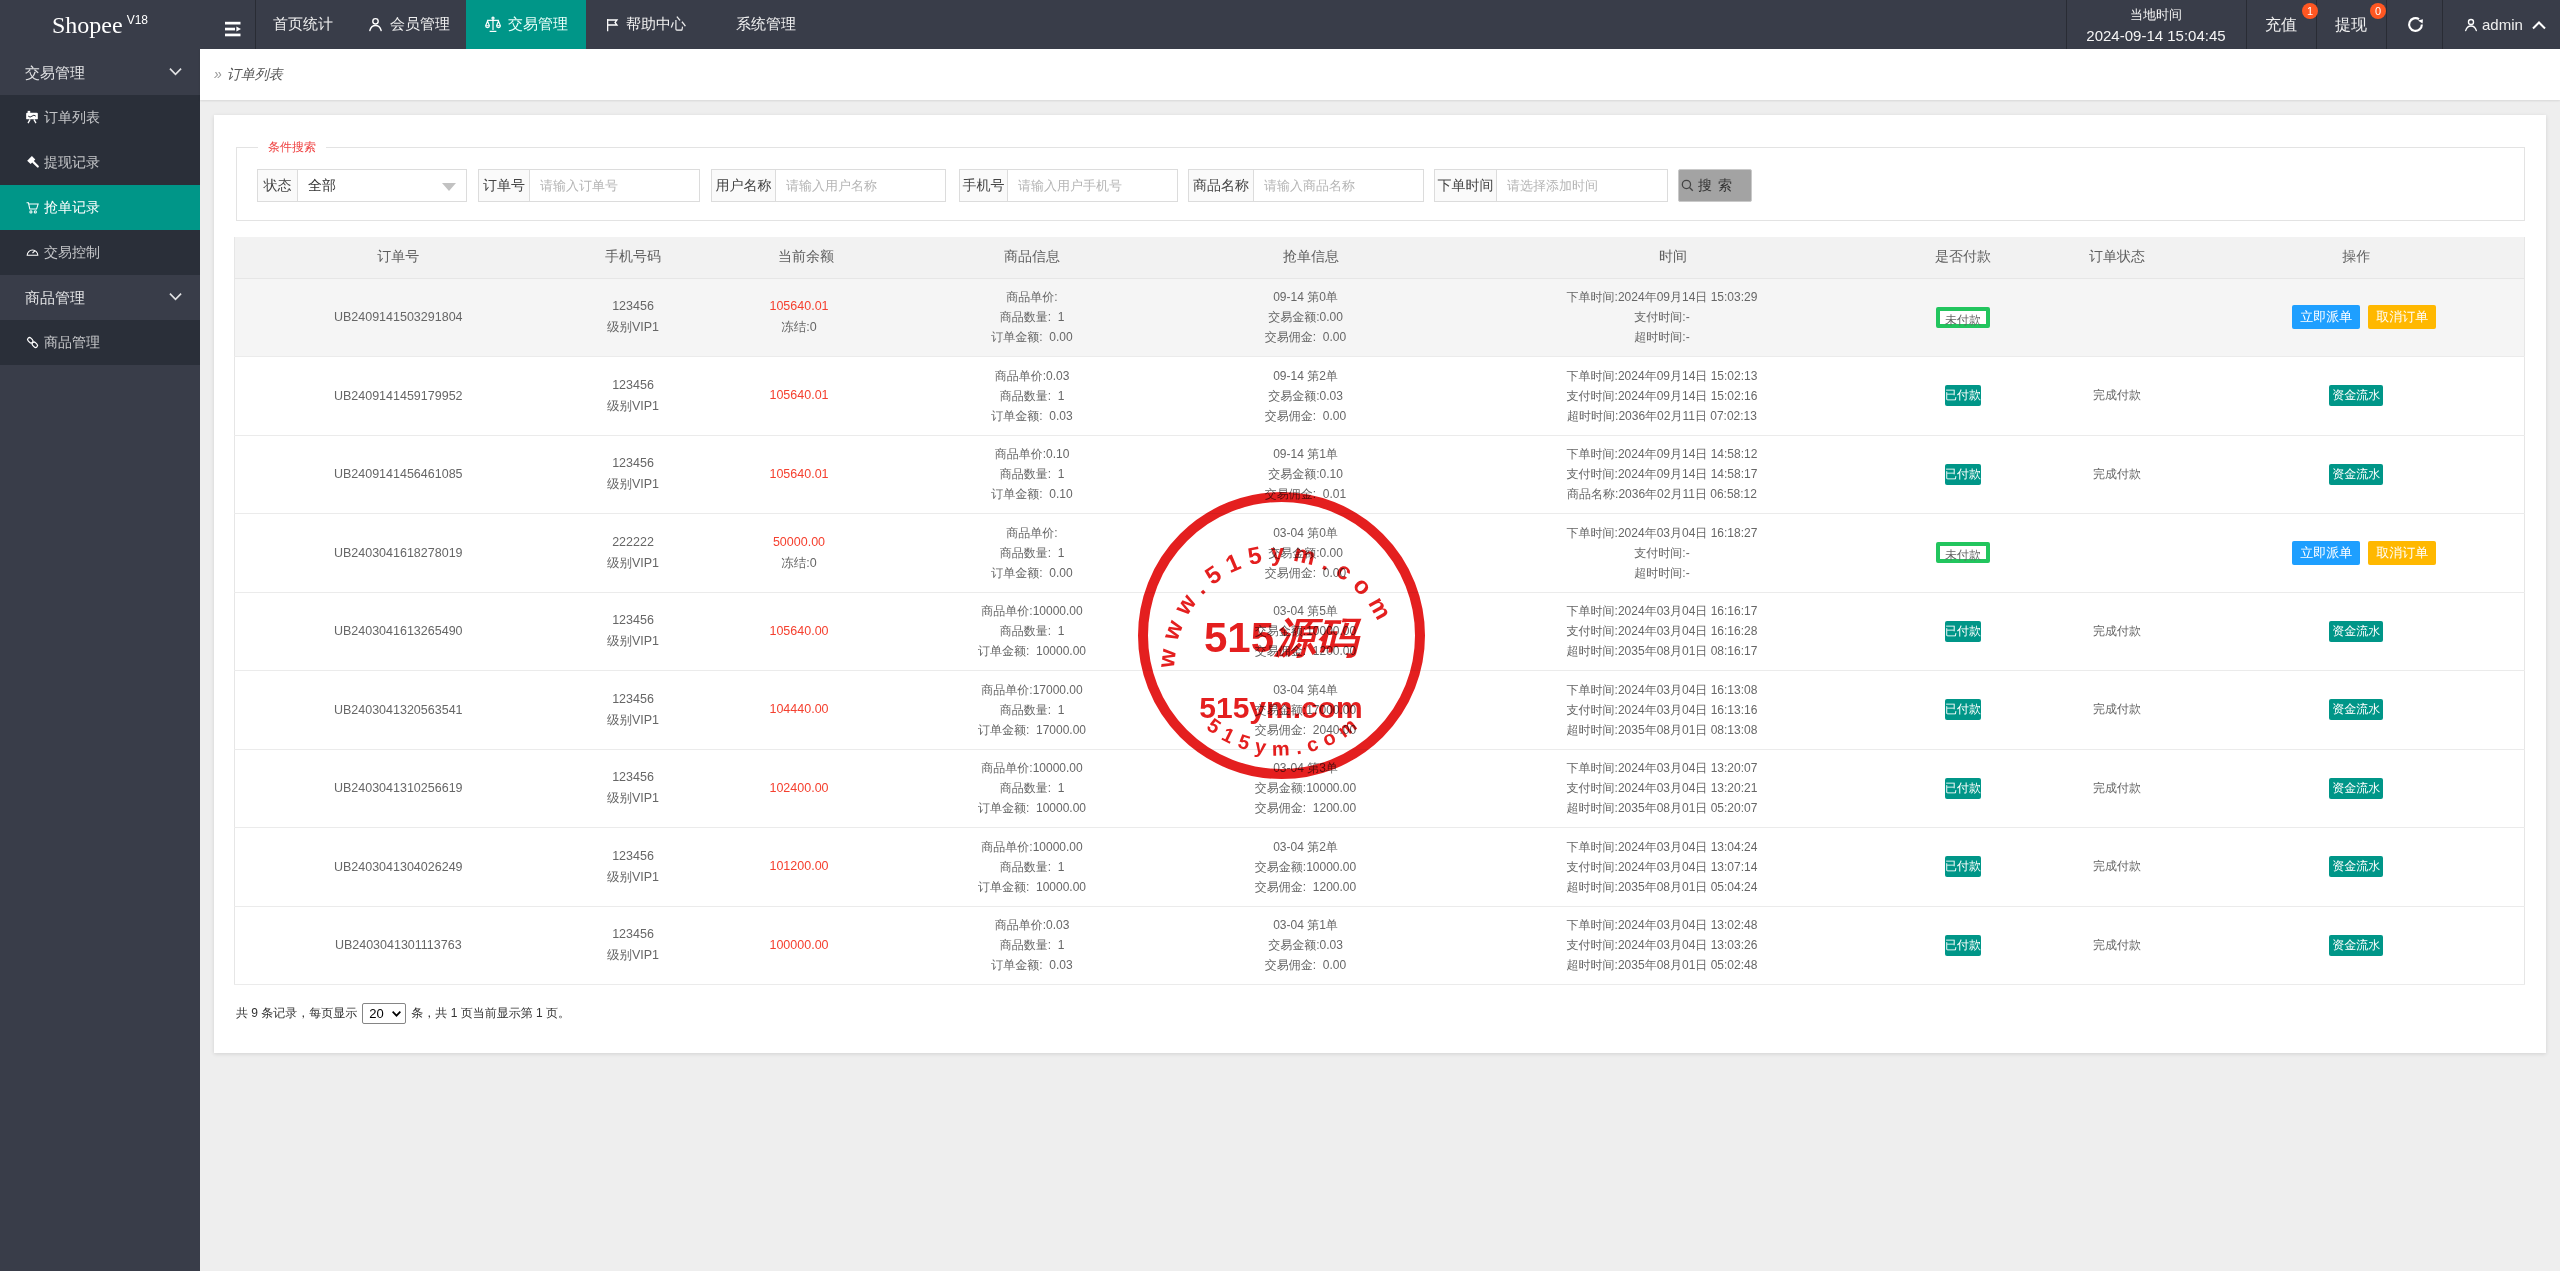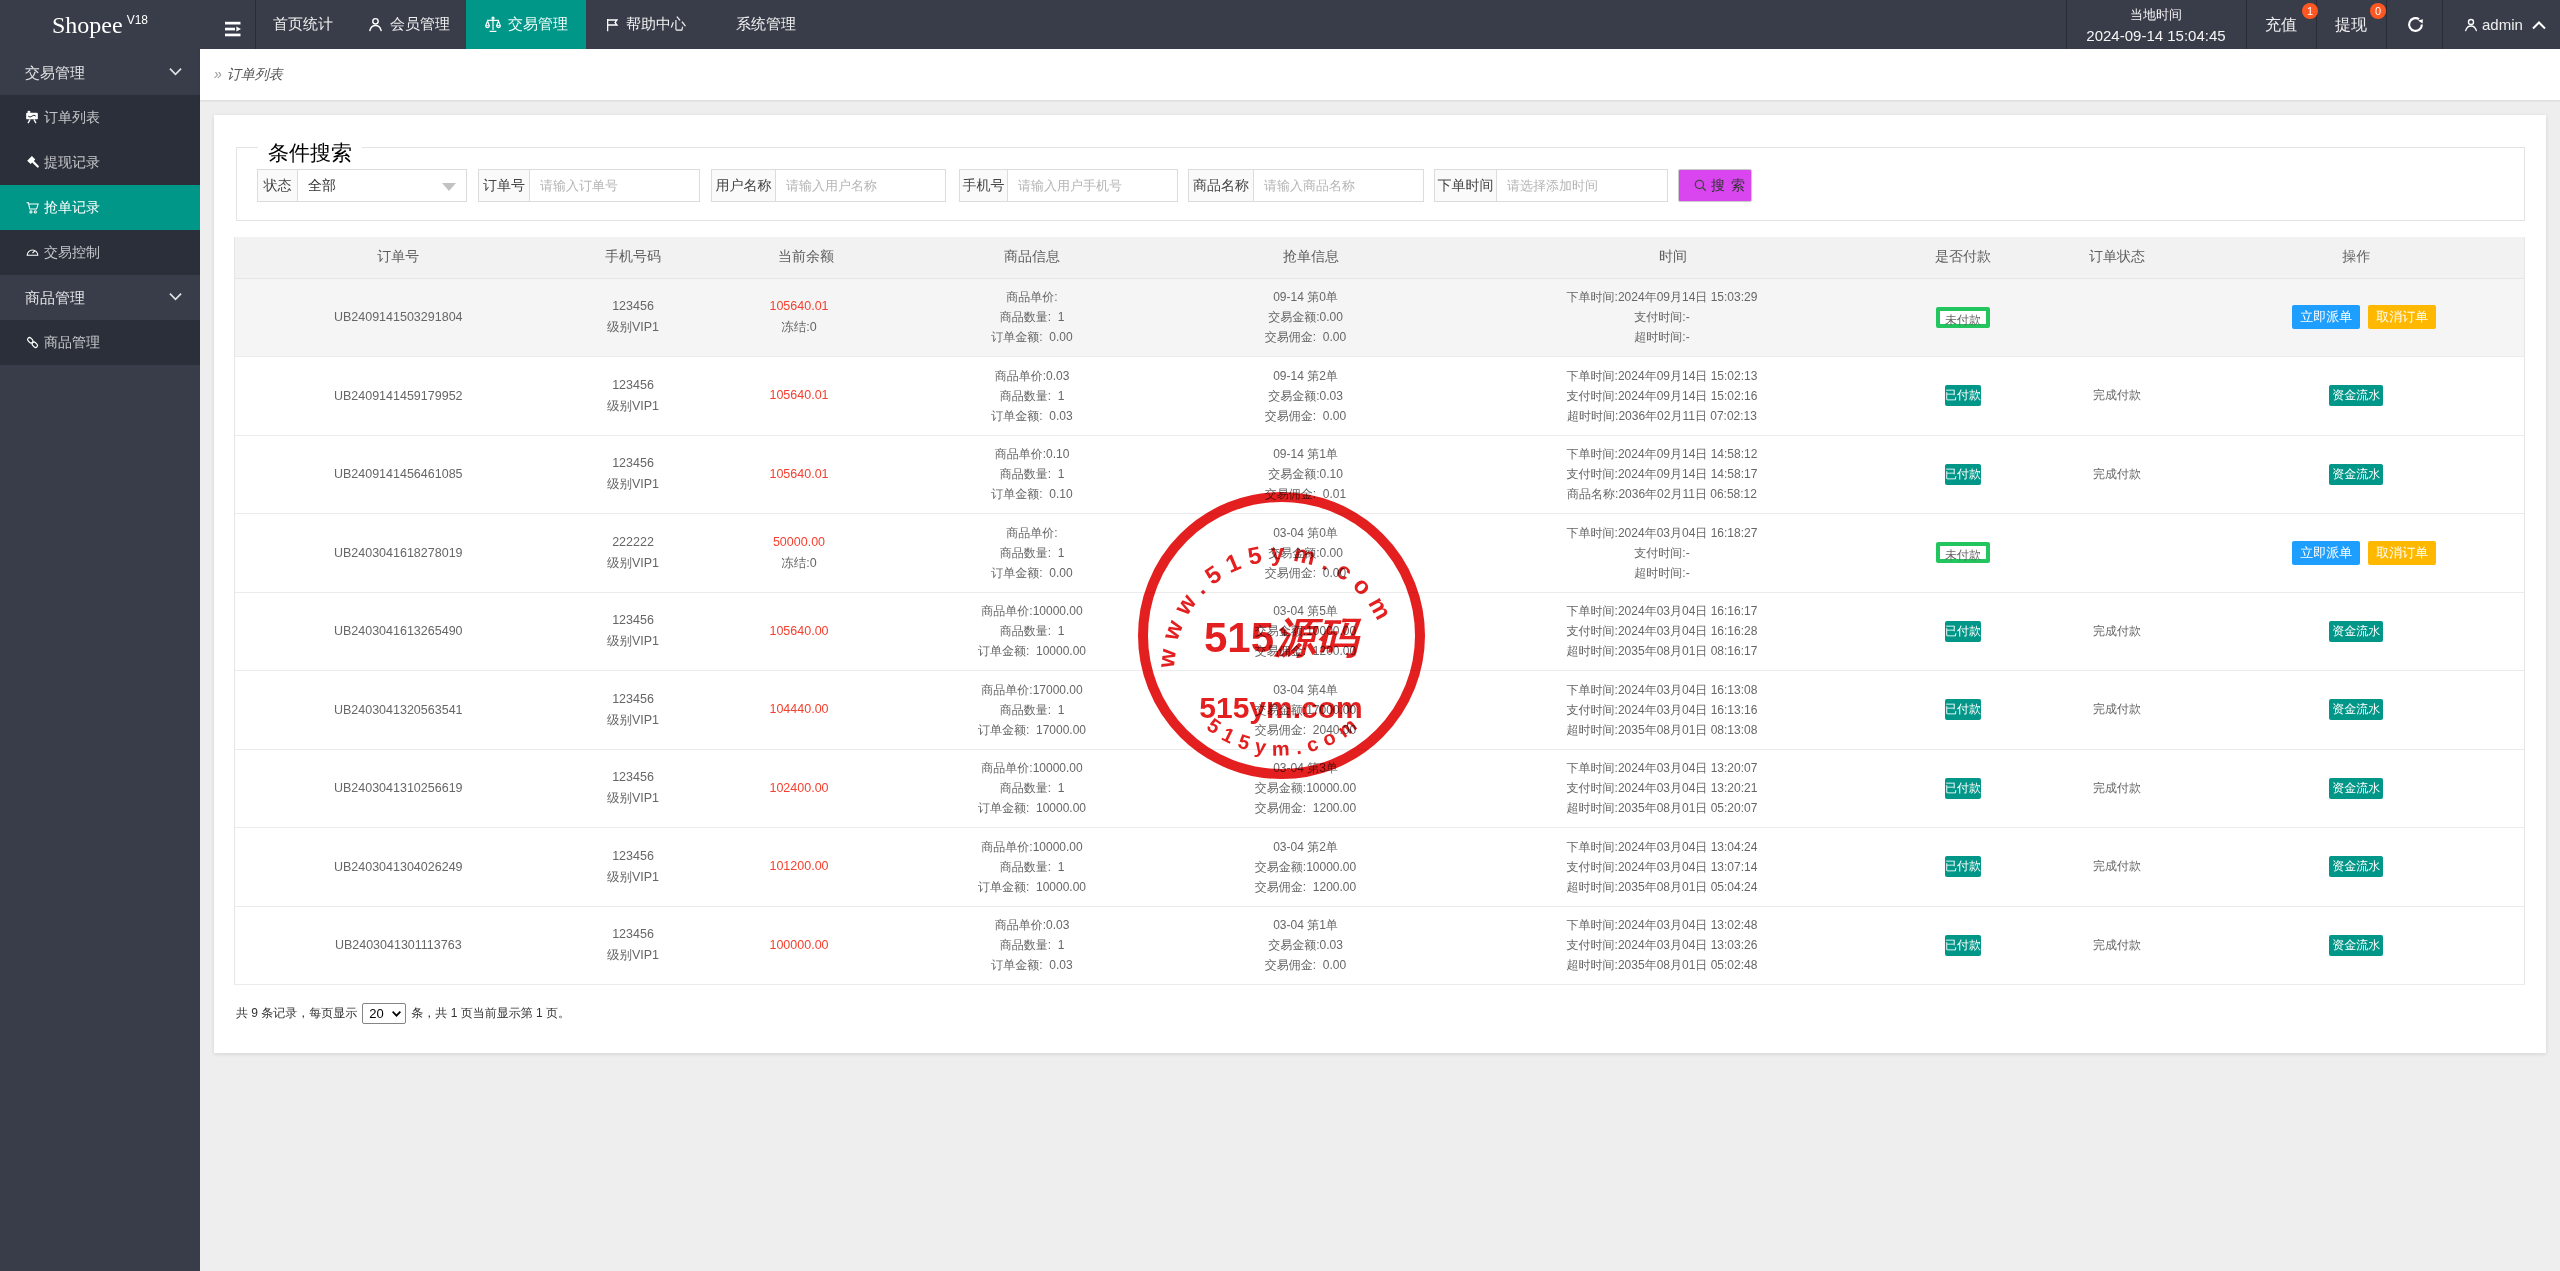--- a/index.html
+++ b/index.html
@@ -42,27 +42,27 @@
 .ssub .sitem svg { position:absolute; left:25px; top:15px; }
 .sitem.active { background:#009688; color:#ffffff; }
 .schev { position:absolute; right:18px; top:17px; }
 
 #crumb { position:absolute; left:200px; top:49px; width:2360px; height:51px; background:#fff; box-shadow:0 1px 2px rgba(0,0,0,0.1); font-size:14px; line-height:51px;font-style:italic; }
 #crumb .arr { color:#999; margin-left:14px; font-size:14px; }
 #crumb .ct { color:#555; margin-left:5px; }
 
 #card { position:absolute; left:214px; top:115px; width:2332px; height:938px; background:#fff; box-shadow:0 1px 4px rgba(0,0,0,0.12); }
 #fs { position:absolute; left:236px; top:147px; width:2289px; height:74px; border:1px solid #e3e3e3; }
-#fslegend { position:absolute; left:258px; top:139px; background:#fff; padding:0 10px; font-size:21px; color:#000000; }
+#fslegend { position:absolute; left:258px; top:139px; background:#fff; padding:0 10px; font-size:12px; color:#ef4444; }
 .grp { position:absolute; top:169px; height:33px; display:flex; }
 .glabel { height:33px; display:flex; align-items:center; justify-content:center; background:#fafafa; border:1px solid #dcdcdc; border-right:none; font-size:14px; color:#444; white-space:nowrap; }
 .ginput { height:33px; border:1px solid #dcdcdc; background:#fff; display:flex; align-items:center; padding-left:10px; font-size:13px; color:#b5b5b5; white-space:nowrap; position:relative; }
 .gtext { color:#333; font-size:14px; }
 .caret { position:absolute; right:10px; top:13px; width:0; height:0; border-left:7px solid transparent; border-right:7px solid transparent; border-top:8px solid #c2c2c2; }
-#searchbtn { position:absolute; left:1678px; top:169px; width:74px; height:33px; border:1px solid #c9c9c9; border-radius:2px; background:#d946ef; display:flex; align-items:center; justify-content:flex-end; font-size:14px; color:#333; letter-spacing:6px; }
+#searchbtn { position:absolute; left:1678px; top:169px; width:74px; height:33px; border:1px solid #c9c9c9; border-radius:2px; background:#a3a3a3; display:flex; align-items:center; justify-content:flex-start; font-size:14px; color:#333; letter-spacing:6px; }
 #searchbtn svg { margin-right:2px; }
 
 #tbl { position:absolute; left:234px; top:237px; width:2290px; border-collapse:collapse; table-layout:fixed; }
 #tbl thead tr { height:41px; background:#f2f2f2; }
 #tbl th { font-weight:normal; font-size:14px; color:#5e5e5e; text-align:center; border-bottom:1px solid #e6e6e6; }
 #tbl tbody tr { height:78.5px; }
 #tbl td { text-align:center; vertical-align:middle; font-size:12px; color:#666; border-bottom:1px solid #ebebeb; }
 #tbl { border-left:1px solid #e6e6e6; border-right:1px solid #e6e6e6; }
 #tbl tbody tr.r1 { background:#f5f5f5; }
 #tbl td:nth-child(1), #tbl td:nth-child(2), #tbl td:nth-child(3) { font-size:12.5px; }

